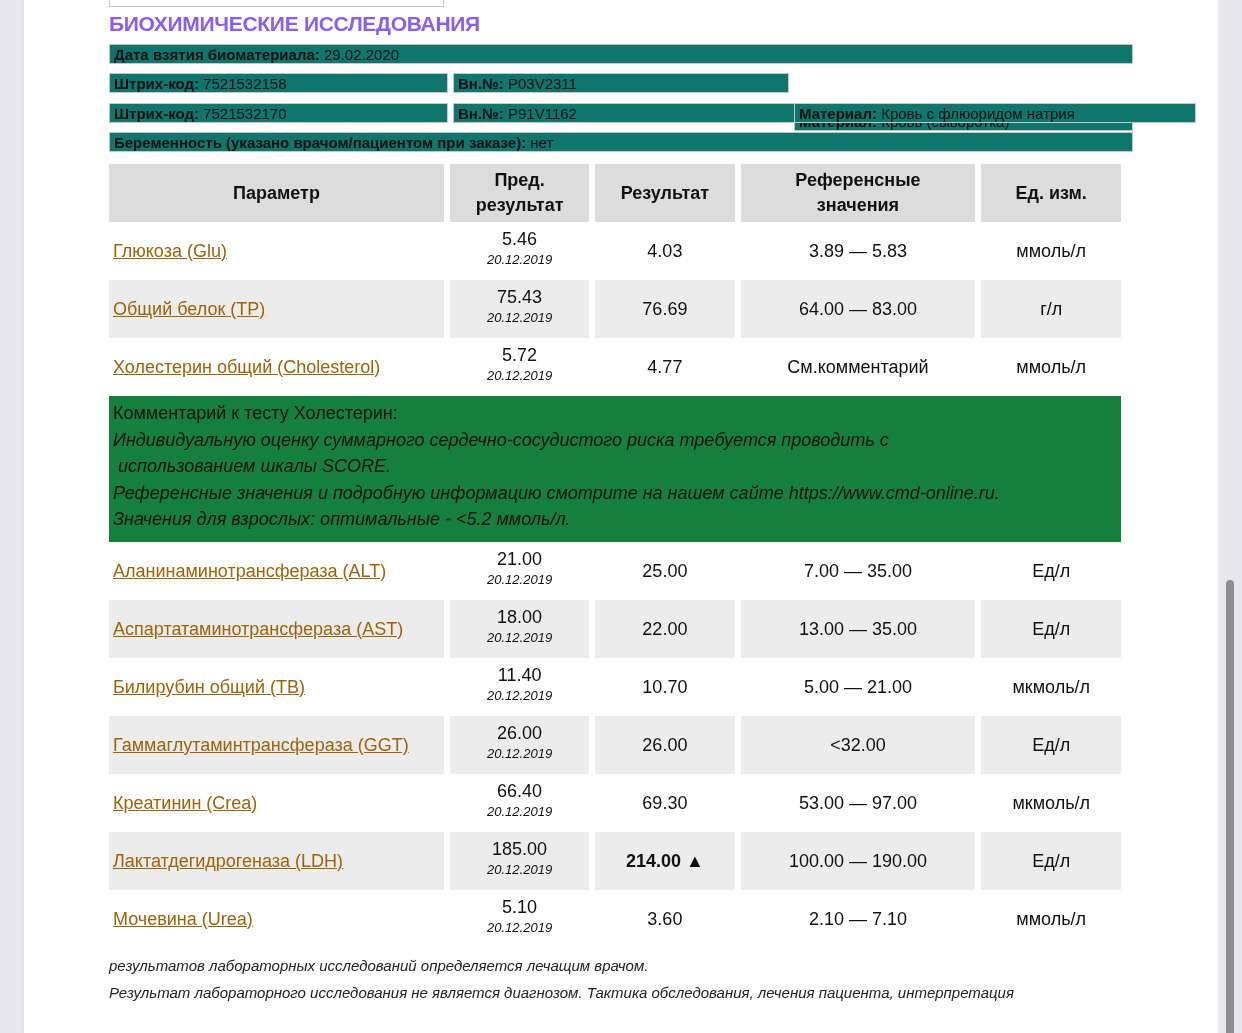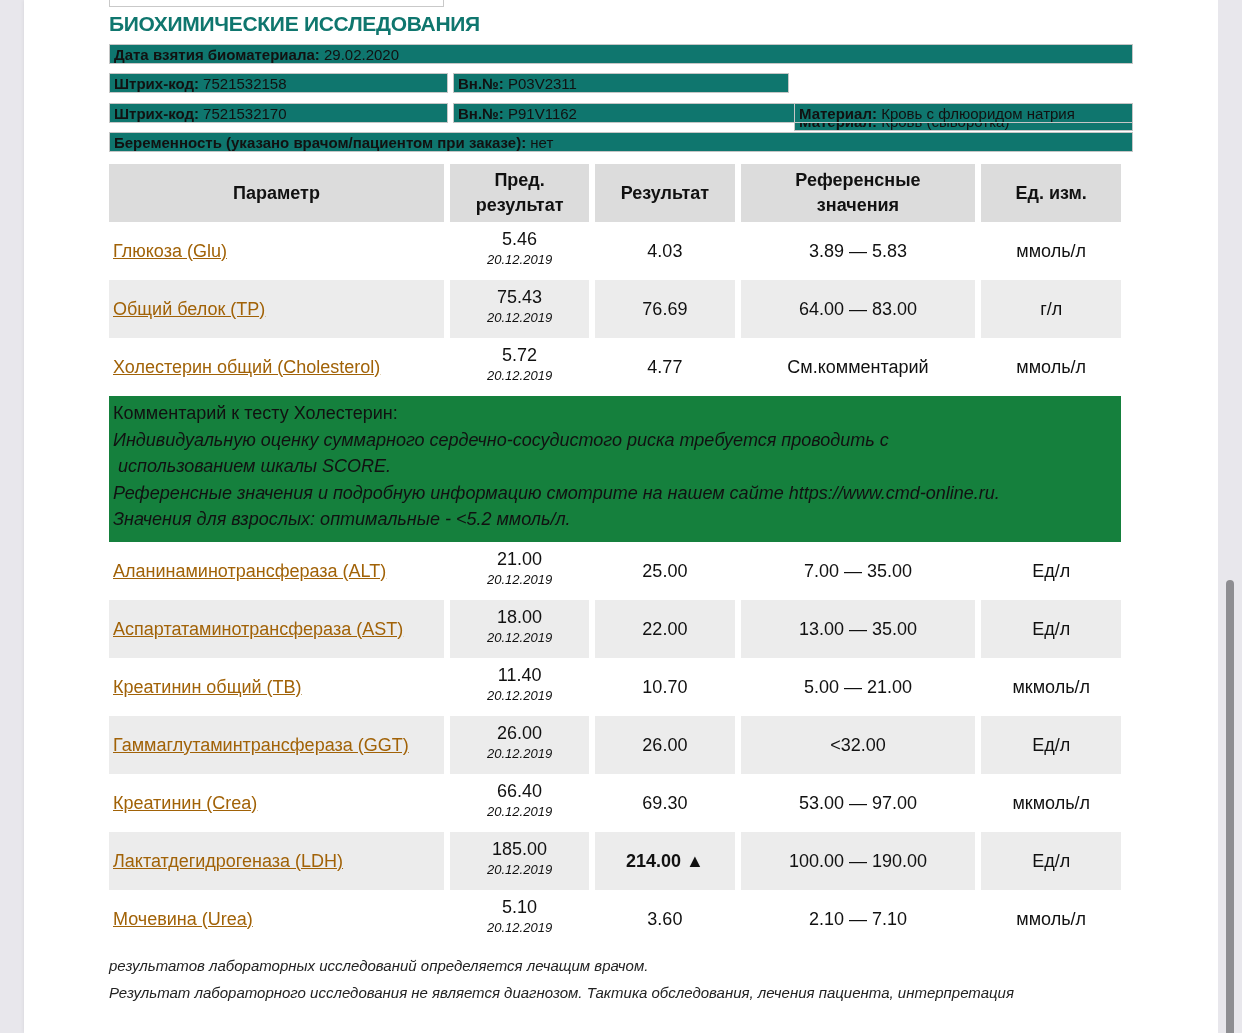--- a/index.html
+++ b/index.html
@@ -16,21 +16,21 @@
     box-shadow: 0 0 4px rgba(0,0,0,0.08);
   }
   .content { position: absolute; left: 85px; top: 0; width: 1048px; }
   .cut-box {
     position: absolute; left: 0; top: -12px; width: 333px; height: 18px;
     border: 1px solid #c9c9c9; border-top: none; background: #fff;
   }
   .section-title {
     position: absolute; left: 0; top: 12px;
     font-size: 21px; font-weight: bold; letter-spacing: -0.3px;
-    color: #0f766e;
+    color: #8b5cf6;
   }
   .info-box {
     position: absolute; height: 20px; border: 1px solid #c6c6c6;
     font-size: 15px; line-height: 20px; padding-left: 4px; box-sizing: border-box;
     white-space: nowrap; overflow: hidden; background: #0f766e;
   }
   .info-box b { font-weight: bold; }
   table.res {
     position: absolute; left: 0; top: 164px; width: 1024px;
     border-collapse: separate; border-spacing: 6px 0;
@@ -95,21 +95,21 @@
     </div>
 
     <div class="info-box" style="left:0; top:103px; width:339px;">
       <b>Штрих-код:</b>
       <span>7521532170</span>
     </div>
     <div class="info-box" style="left:344px; top:103px; width:396px;">
       <b>Вн.№:</b>
       <span>P91V1162</span>
     </div>
-    <div class="info-box" style="left:685px; top:103px; width:339px;">
+    <div class="info-box" style="left:685px; top:103px; width:402px;">
       <b>Материал:</b>
       <span>Кровь с флюоридом натрия</span>
     </div>
 
     <div class="info-box" style="left:0; top:132px; width:1024px;">
       <b>Беременность (указано врачом/пациентом при заказе):</b>
       <span>нет</span>
     </div>
 
     <table class="res">
@@ -196,21 +196,21 @@
           <td>
               <span class="prev-val">18.00</span>
               <span class="prev-date">20.12.2019</span>
             </td>
           <td>22.00</td>
           <td>13.00 — 35.00</td>
           <td>Ед/л</td>
         </tr>
 
         <tr>
-          <td class="param"><a href="#">Креатинин общий (TB)</a></td>
+          <td class="param"><a href="#">Билирубин общий (TB)</a></td>
           <td>
               <span class="prev-val">11.40</span>
               <span class="prev-date">20.12.2019</span>
             </td>
           <td>10.70</td>
           <td>5.00 — 21.00</td>
           <td>мкмоль/л</td>
         </tr>
 
         <tr class="shaded">

